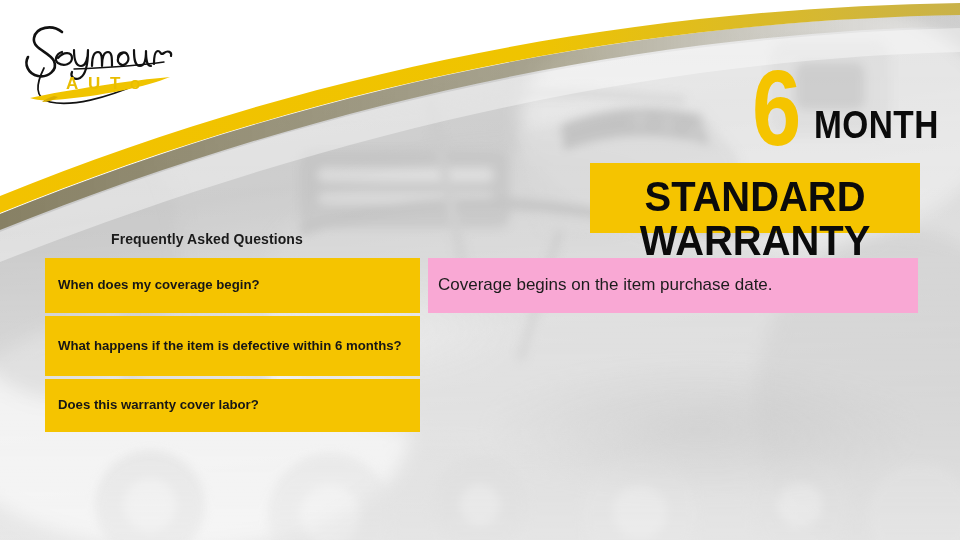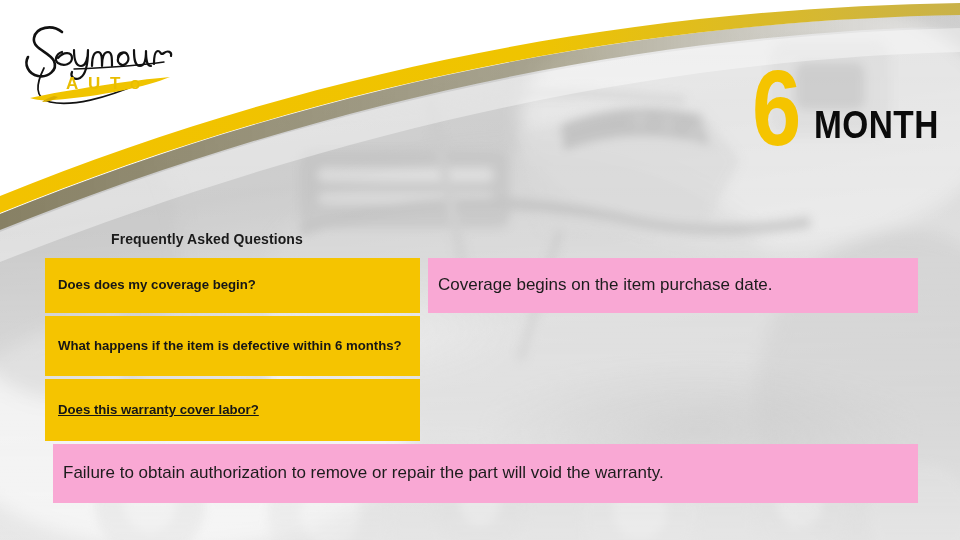--- a/index.html
+++ b/index.html
@@ -156,21 +156,21 @@
     font-size: 17px;
     line-height: 1.30;
     padding: 9px 10px 9px 10px;
     box-sizing: border-box;
     text-align: justify;
     display: flex;
     align-items: center;
   }
   .faq-row.h1 .faq-q, .faq-row.h1 .faq-a { height: 55px; }
   .faq-row.h2 .faq-q, .faq-row.h2 .faq-a { height: 60px; }
-  .faq-row.h3 .faq-q, .faq-row.h3 .faq-a { height: 62px; text-decoration: underline; }
+  .faq-row.h3 .faq-q, .faq-row.h3 .faq-a { height: 53px; }
   .faq-row.h4 .faq-q, .faq-row.h4 .faq-a { height: 59px; }
 </style>
 </head>
 <body>
 
 <div id="slide">
 
   <div class="bg-photo">
     <svg viewBox="0 0 960 540" xmlns="http://www.w3.org/2000/svg">
       <defs>
@@ -310,41 +310,43 @@
         <text x="116" y="71" font-size="13">O</text>
       </g>
     </svg>
   </div>
 
   <div class="badge-term">
     <div class="badge-num">6</div>
     <div class="badge-month">MONTH</div>
   </div>
 
+  <div class="badge-bar">
+    <div class="badge-bar-text">STANDARD WARRANTY</div>
+  </div>
 
   <div class="faq-title">Frequently Asked Questions</div>
 
   <div class="faq-table">
 
     <div class="faq-row h1">
-      <div class="faq-q">Does does my coverage begin?</div>
+      <div class="faq-q">When does my coverage begin?</div>
       <div class="faq-gap"></div>
       <div class="faq-a">Coverage begins on the item purchase date.</div>
     </div>
 
     <div class="faq-row h2">
       <div class="faq-q">What happens if the item is defective within 6 months?</div>
       <div class="faq-gap"></div>
     </div>
 
     <div class="faq-row h3">
       <div class="faq-q">Does this warranty cover labor?</div>
       <div class="faq-gap"></div>
     </div>
 
     <div class="faq-row h4">
       <div class="faq-gap"></div>
-      <div class="faq-a">Failure to obtain authorization to remove or repair the part will void the warranty.</div>
     </div>
 
   </div>
 
 </div>
 
 </body></html>

